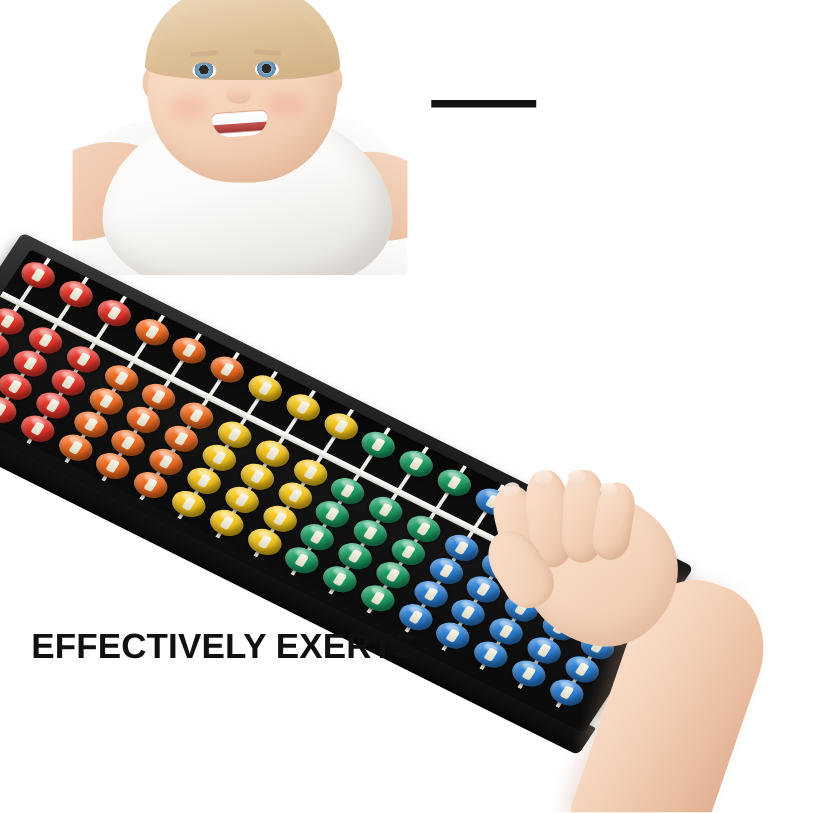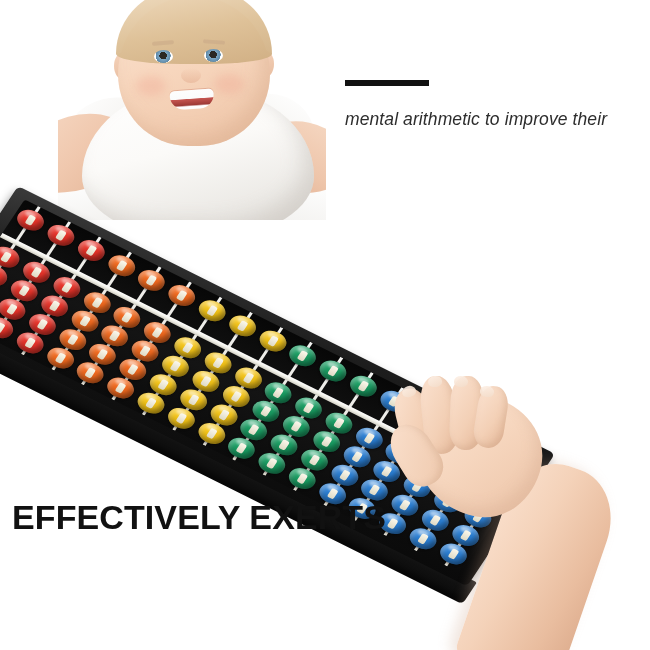--- a/index.html
+++ b/index.html
@@ -91,22 +91,22 @@
   .finger{position:absolute;border-radius:46% 46% 48% 48%/34% 34% 28% 28%;
       background:linear-gradient(120deg,#fbe2d0,#f3d0b6 58%,#e6b99a);
       box-shadow:inset -3px -3px 6px rgba(200,158,130,.38);}
   .nail{position:absolute;width:14px;height:11px;border-radius:50% 50% 44% 44%;
       background:linear-gradient(160deg,#fdf0e6,#f3dcc9);opacity:.9;}
   .thumb{position:absolute;left:4px;top:52px;width:40px;height:66px;border-radius:50% 50% 46% 46%/42% 42% 30% 30%;
       background:linear-gradient(135deg,#fae0cd,#efc9ad);transform:rotate(-32deg);
       box-shadow:inset -3px -3px 6px rgba(200,158,130,.34);}
 
   
-  .headline{position:absolute;left:12px;top:500px;color:#111;
-      font-weight:700;font-size:34px;line-height:34px;letter-spacing:.1px;}
+  .headline{position:absolute;left:25px;top:500px;color:#111;
+      font-weight:700;font-size:28px;line-height:34px;letter-spacing:.1px;}
   .headline div{white-space:nowrap;}
 </style>
 </head>
 <body>
 
 <div id="stage">
 
   <div class="baby-photo">
     <div class="baby-bg"></div>
     <div class="baby-sleeve-l"></div>
@@ -123,21 +123,20 @@
     <div class="baby-brow brow-l"></div>
     <div class="baby-brow brow-r"></div>
     <div class="baby-eye eye-l"></div>
     <div class="baby-eye eye-r"></div>
     <div class="baby-nose"></div>
     <div class="baby-mouth"></div>
   </div>
 
   <div class="rule"></div>
   <div class="para">
-    <div>mental arithmetic to improve their</div>
   </div>
 
   <div class="abacus-wrap">
     <div class="abacus">
       <div class="frame-side"></div>
       <div class="frame">
         <div class="well" id="abacus-well">
             <div class="rod" style="left: 15.3824px; top: 0px; width: 3px; height: 140px;"></div>
             <div class="rod" style="left: 49.1471px; top: 0px; width: 3px; height: 140px;"></div>
             <div class="rod" style="left: 82.9118px; top: 0px; width: 3px; height: 140px;"></div>

